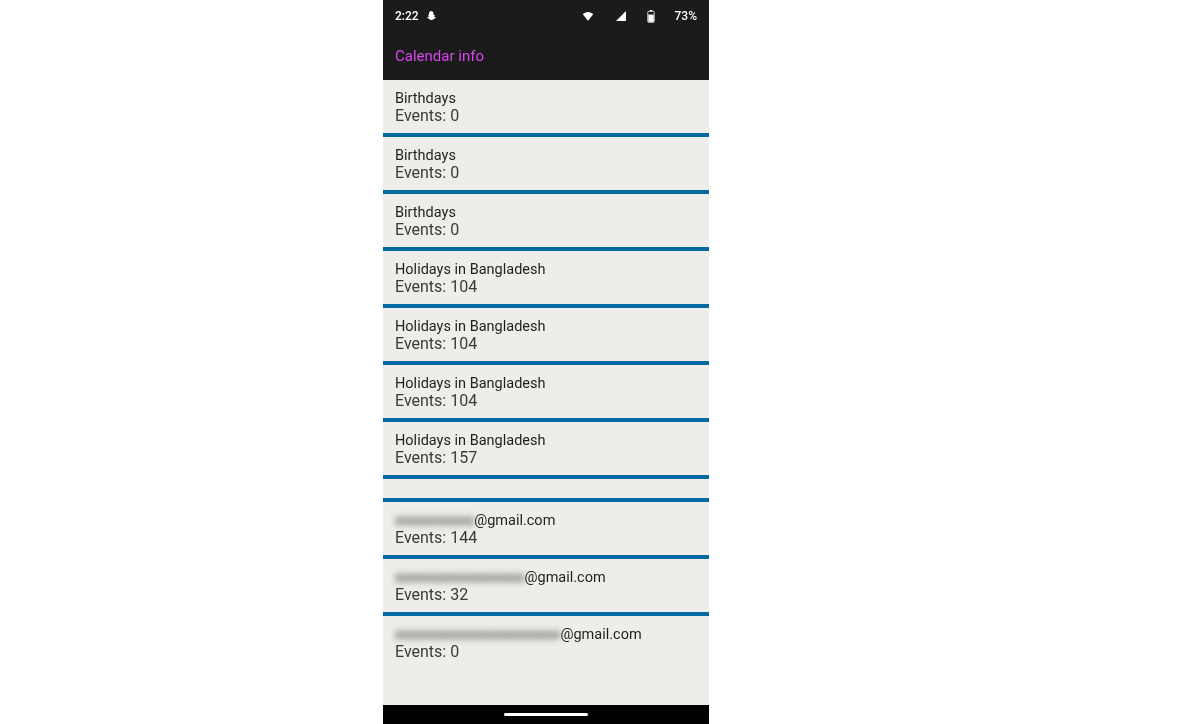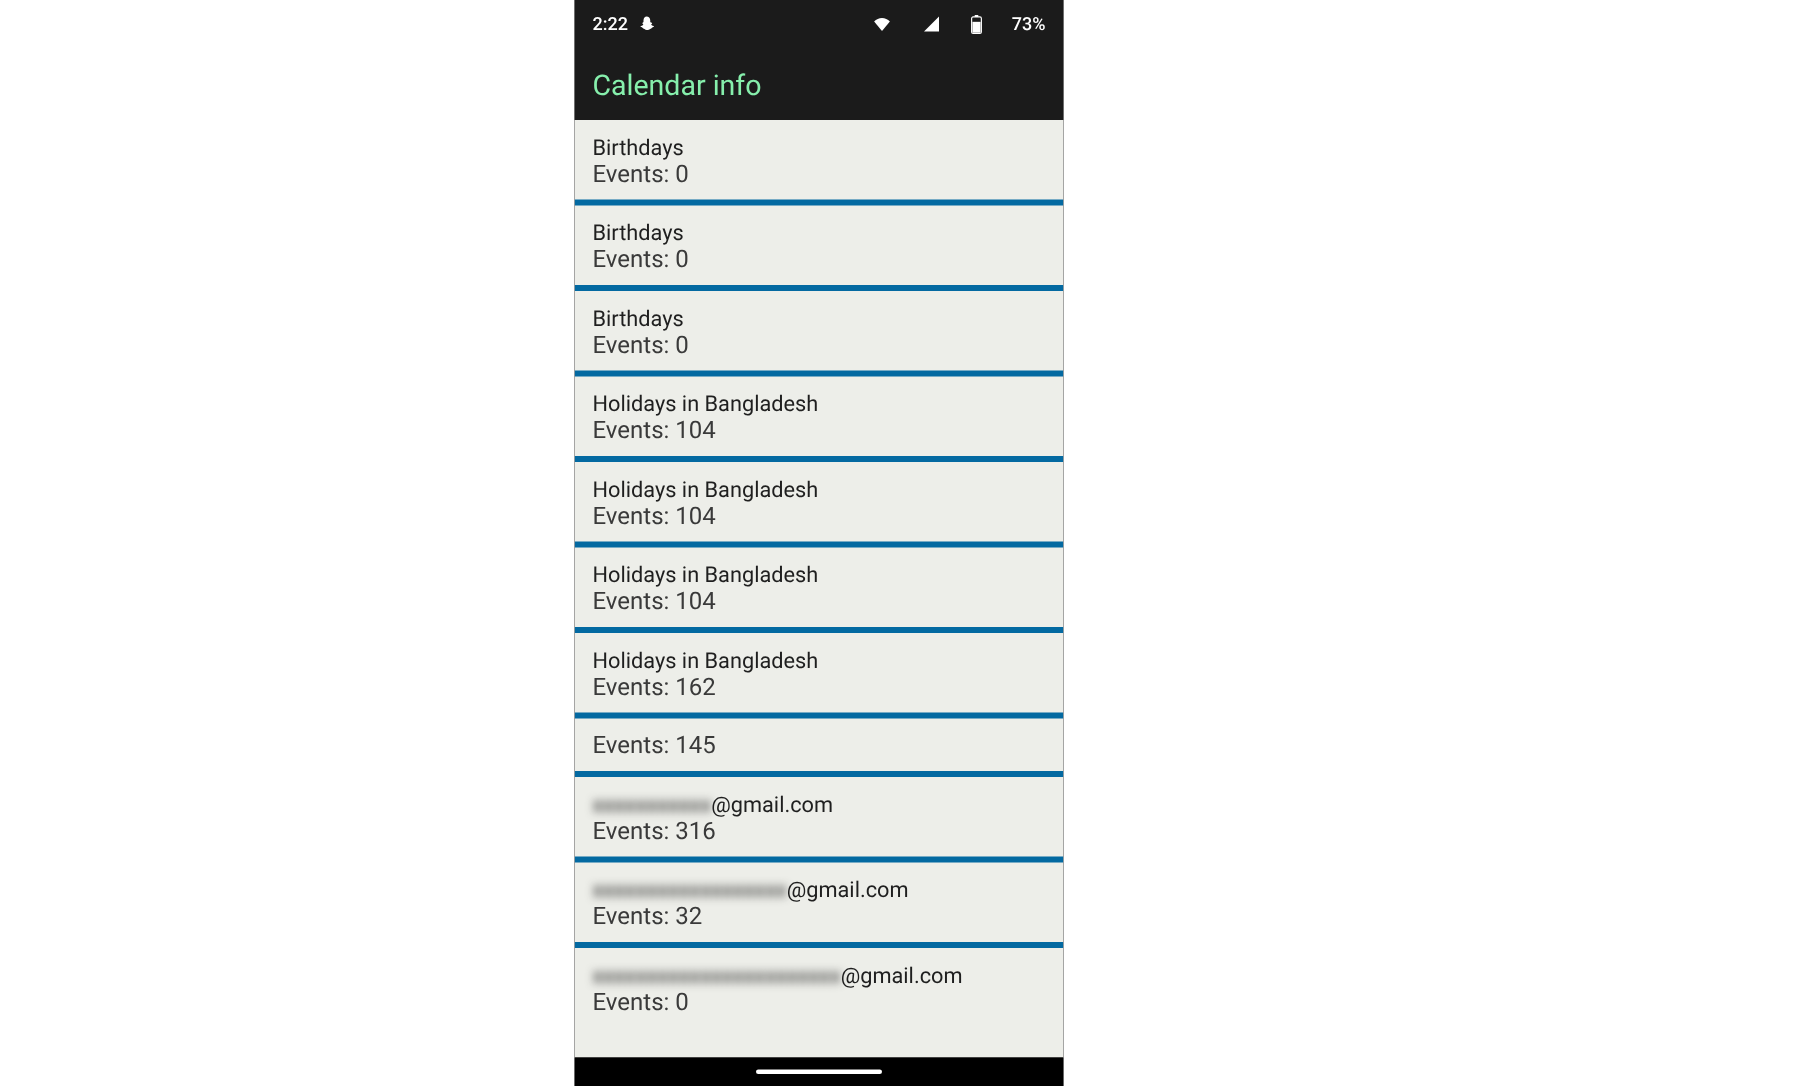--- a/index.html
+++ b/index.html
@@ -3,21 +3,21 @@
 <meta charset="utf-8">
 <style>
   * { margin: 0; padding: 0; box-sizing: border-box; }
   html, body { width: 1200px; height: 724px; background: #ffffff; font-family: Roboto, -apple-system, "Segoe UI", Arial, sans-serif; }
   .page { width: 1092px; height: 724px; display: flex; align-items: flex-start; justify-content: center; }
   .phone { width: 326px; height: 724px; background: #1b1b1b; position: relative; overflow: hidden; }
   .status-bar { height: 32px; background: #1b1b1b; color: #fff; display: flex; align-items: center; justify-content: space-between; padding: 0 12px; font-size: 12px; font-weight: 500; }
   .status-left { display: flex; align-items: center; gap: 6px; }
   .status-right { display: flex; align-items: center; gap: 20px; }
   .status-icon { display: inline-flex; }
-  .app-bar { height: 48px; background: #1b1b1b; color: #86efac; display: flex; align-items: center; padding: 0 12px; font-size: 19px; font-weight: 400; }
+  .app-bar { height: 48px; background: #1b1b1b; color: #d946ef; display: flex; align-items: center; padding: 0 12px; font-size: 15px; font-weight: 400; }
   .content { background: #edeee9; height: 625px; overflow: hidden; }
   .list { }
   .row { padding: 10px 12px 9px 12px; border-bottom: 4px solid #0369a1; }
   .row:last-child { border-bottom: none; }
   .row-title { font-size: 14.5px; color: #1f1f1f; line-height: 18px; }
   .row-sub { font-size: 16px; color: #3a3a3a; line-height: 16px; }
   .blur-seg { filter: blur(3px); display: inline-block; }
   .nav-bar { position: absolute; bottom: 0; left: 0; right: 0; height: 19px; background: #000; display:flex; align-items:center; justify-content:center; }
   .nav-pill { width: 84px; height: 3px; border-radius: 2px; background: #fff; }
 </style>
@@ -83,28 +83,27 @@
           <div class="row">
             <div class="row-title">Holidays in Bangladesh</div>
             <div class="row-sub">Events: 104</div>
           </div>
           <div class="row">
             <div class="row-title">Holidays in Bangladesh</div>
             <div class="row-sub">Events: 104</div>
           </div>
           <div class="row">
             <div class="row-title">Holidays in Bangladesh</div>
-            <div class="row-sub">Events: 162</div>
+            <div class="row-sub">Events: 157</div>
           </div>
           <div class="row">
-            <div class="row-sub">Events: 145</div>
           </div>
           <div class="row">
             <div class="row-title"><span class="blur-seg">xxxxxxxxxxx</span><span>@gmail.com</span></div>
-            <div class="row-sub">Events: 316</div>
+            <div class="row-sub">Events: 144</div>
           </div>
           <div class="row">
             <div class="row-title"><span class="blur-seg">xxxxxxxxxxxxxxxxxx</span><span>@gmail.com</span></div>
             <div class="row-sub">Events: 32</div>
           </div>
           <div class="row">
             <div class="row-title"><span class="blur-seg">xxxxxxxxxxxxxxxxxxxxxxx</span><span>@gmail.com</span></div>
             <div class="row-sub">Events: 0</div>
           </div>
         </div>

